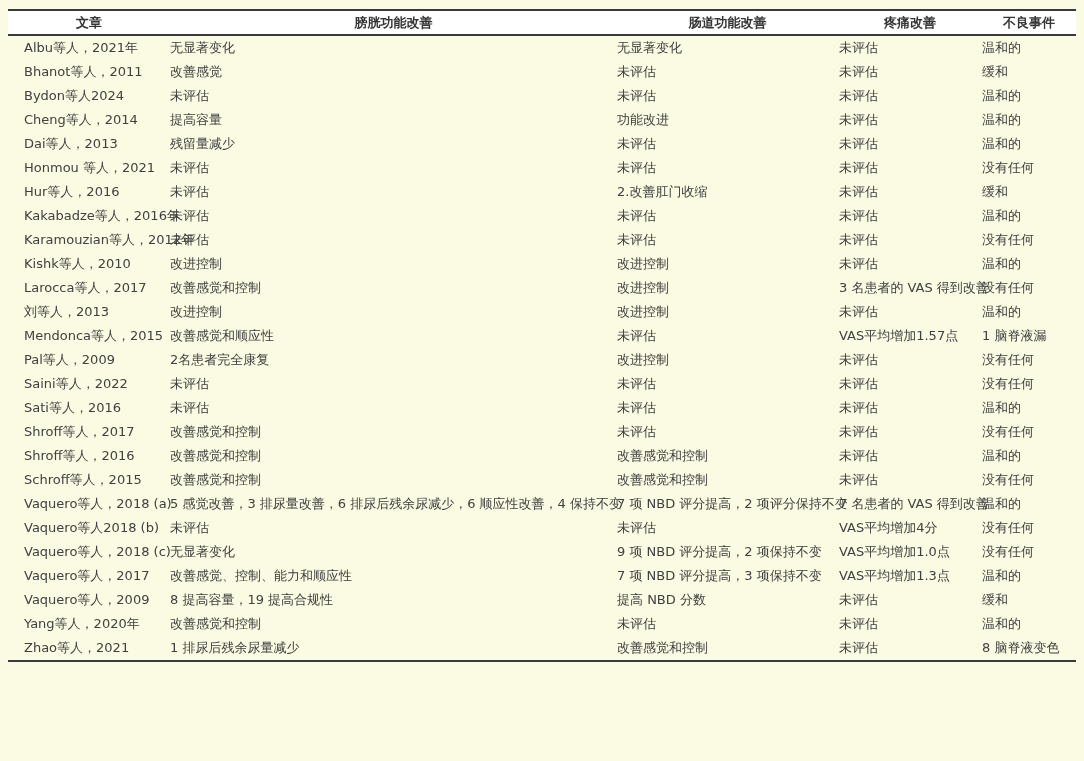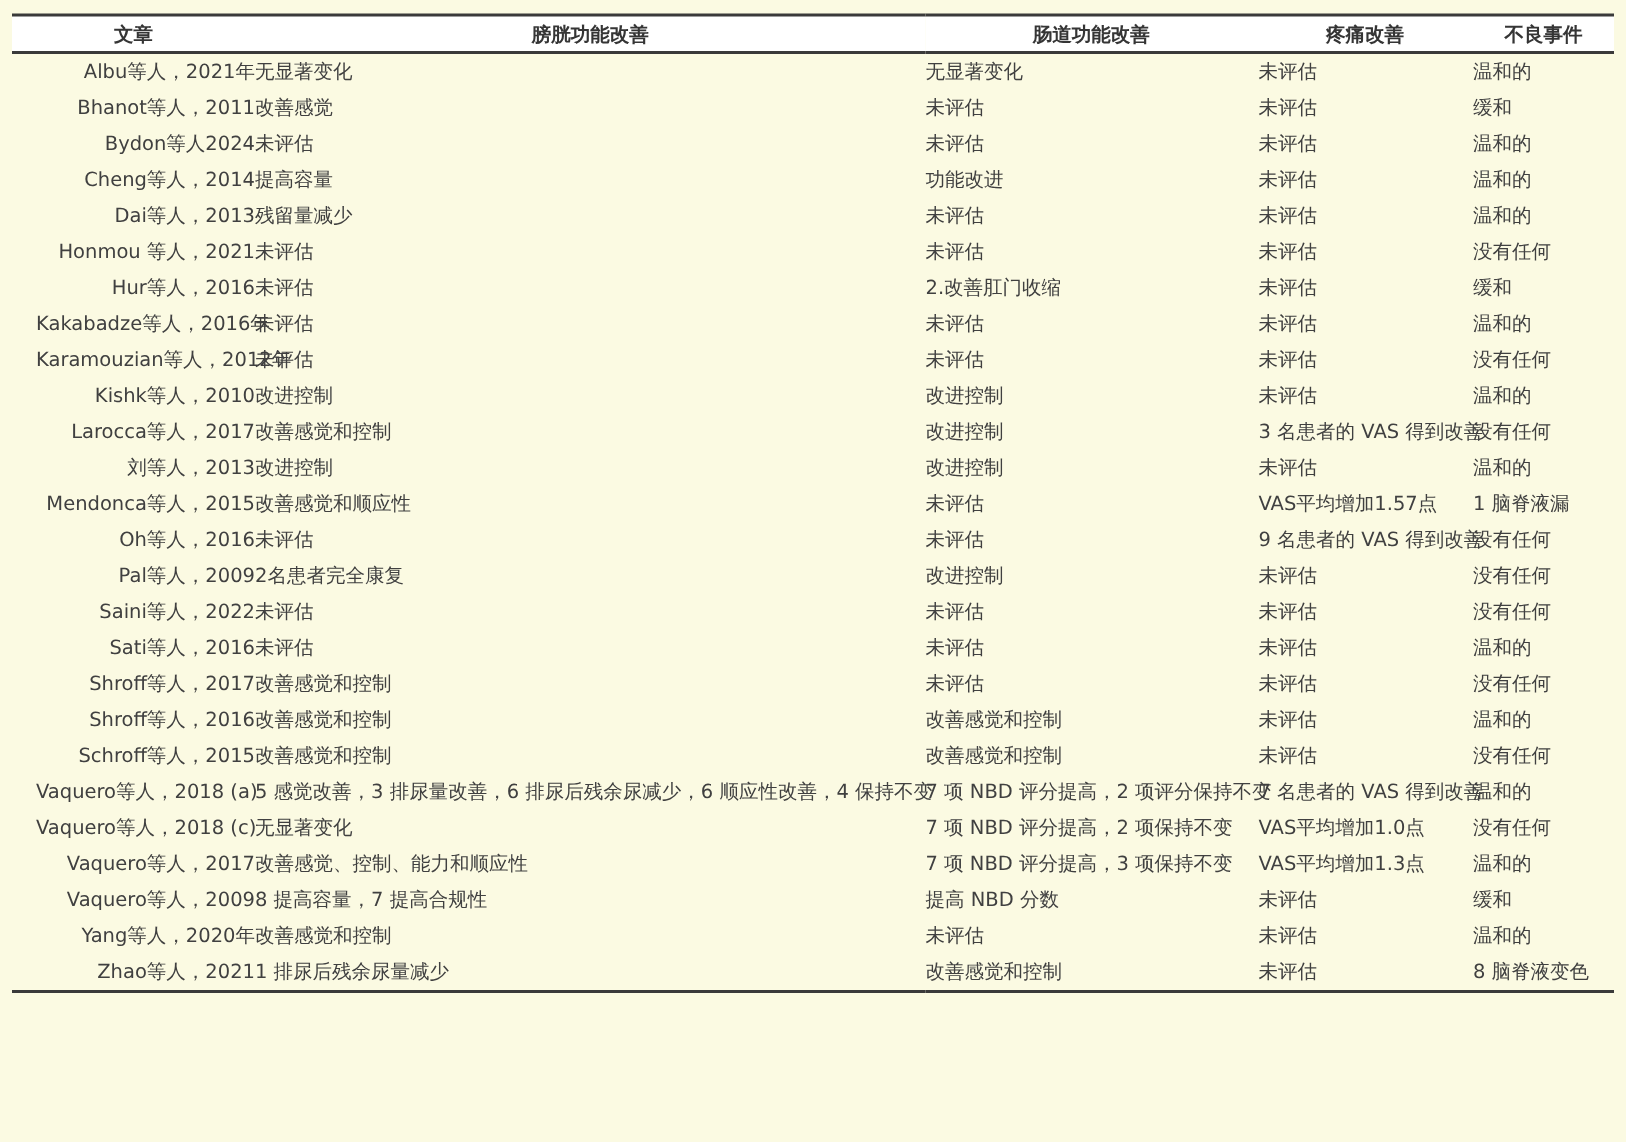--- a/index.html
+++ b/index.html
@@ -52,21 +52,21 @@
   tbody td {
     height: 24px;
     padding: 0;
     text-align: left;
     vertical-align: middle;
     white-space: nowrap;
     overflow: visible;
     font-size: 13px;
     color: #404040;
   }
-  tbody td.cell-article { padding-left: 16px; text-align: right; }
+  tbody td.cell-article { padding-left: 16px; }
   tbody td.cell-pain    { padding-left: 1px; }
 </style>
 </head>
 <body>
 
 <div class="page">
   <table class="results">
     <colgroup>
       <col class="c-article">
       <col class="c-bladder">
@@ -169,27 +169,20 @@
           <td class="cell-adverse">温和的</td>
         </tr>
         <tr>
           <td class="cell-article">Mendonca等人，2015</td>
           <td class="cell-bladder">改善感觉和顺应性</td>
           <td class="cell-bowel">未评估</td>
           <td class="cell-pain">VAS平均增加1.57点</td>
           <td class="cell-adverse">1 脑脊液漏</td>
         </tr>
         <tr>
-          <td class="cell-article">Oh等人，2016</td>
-          <td class="cell-bladder">未评估</td>
-          <td class="cell-bowel">未评估</td>
-          <td class="cell-pain">9 名患者的 VAS 得到改善</td>
-          <td class="cell-adverse">没有任何</td>
-        </tr>
-        <tr>
           <td class="cell-article">Pal等人，2009</td>
           <td class="cell-bladder">2名患者完全康复</td>
           <td class="cell-bowel">改进控制</td>
           <td class="cell-pain">未评估</td>
           <td class="cell-adverse">没有任何</td>
         </tr>
         <tr>
           <td class="cell-article">Saini等人，2022</td>
           <td class="cell-bladder">未评估</td>
           <td class="cell-bowel">未评估</td>
@@ -225,36 +218,43 @@
           <td class="cell-adverse">没有任何</td>
         </tr>
         <tr>
           <td class="cell-article">Vaquero等人，2018 (a)</td>
           <td class="cell-bladder">5 感觉改善，3 排尿量改善，6 排尿后残余尿减少，6 顺应性改善，4 保持不变</td>
           <td class="cell-bowel">7 项 NBD 评分提高，2 项评分保持不变</td>
           <td class="cell-pain">7 名患者的 VAS 得到改善</td>
           <td class="cell-adverse">温和的</td>
         </tr>
         <tr>
+          <td class="cell-article">Vaquero等人2018 (b)</td>
+          <td class="cell-bladder">未评估</td>
+          <td class="cell-bowel">未评估</td>
+          <td class="cell-pain">VAS平均增加4分</td>
+          <td class="cell-adverse">没有任何</td>
+        </tr>
+        <tr>
           <td class="cell-article">Vaquero等人，2018 (c)</td>
           <td class="cell-bladder">无显著变化</td>
-          <td class="cell-bowel">7 项 NBD 评分提高，2 项保持不变</td>
+          <td class="cell-bowel">9 项 NBD 评分提高，2 项保持不变</td>
           <td class="cell-pain">VAS平均增加1.0点</td>
           <td class="cell-adverse">没有任何</td>
         </tr>
         <tr>
           <td class="cell-article">Vaquero等人，2017</td>
           <td class="cell-bladder">改善感觉、控制、能力和顺应性</td>
           <td class="cell-bowel">7 项 NBD 评分提高，3 项保持不变</td>
           <td class="cell-pain">VAS平均增加1.3点</td>
           <td class="cell-adverse">温和的</td>
         </tr>
         <tr>
           <td class="cell-article">Vaquero等人，2009</td>
-          <td class="cell-bladder">8 提高容量，7 提高合规性</td>
+          <td class="cell-bladder">8 提高容量，19 提高合规性</td>
           <td class="cell-bowel">提高 NBD 分数</td>
           <td class="cell-pain">未评估</td>
           <td class="cell-adverse">缓和</td>
         </tr>
         <tr>
           <td class="cell-article">Yang等人，2020年</td>
           <td class="cell-bladder">改善感觉和控制</td>
           <td class="cell-bowel">未评估</td>
           <td class="cell-pain">未评估</td>
           <td class="cell-adverse">温和的</td>

